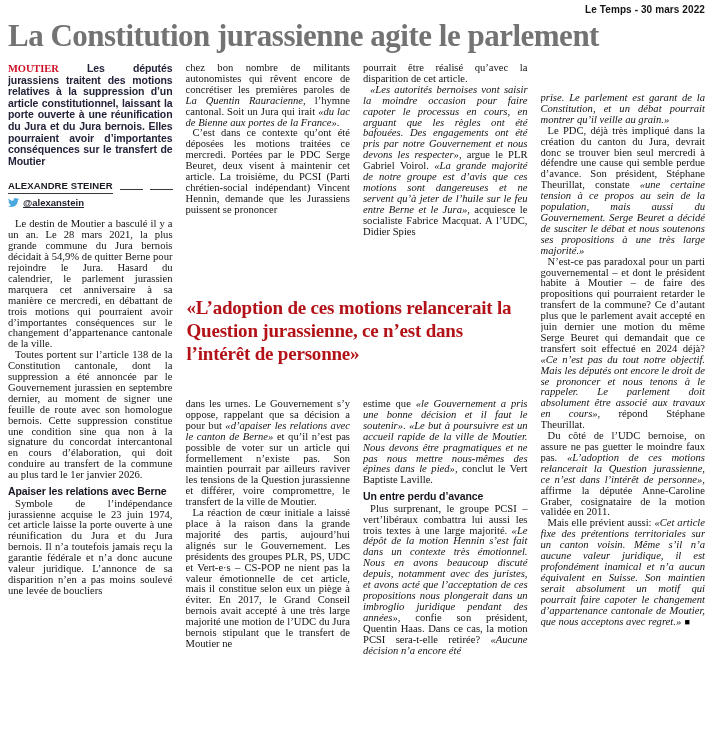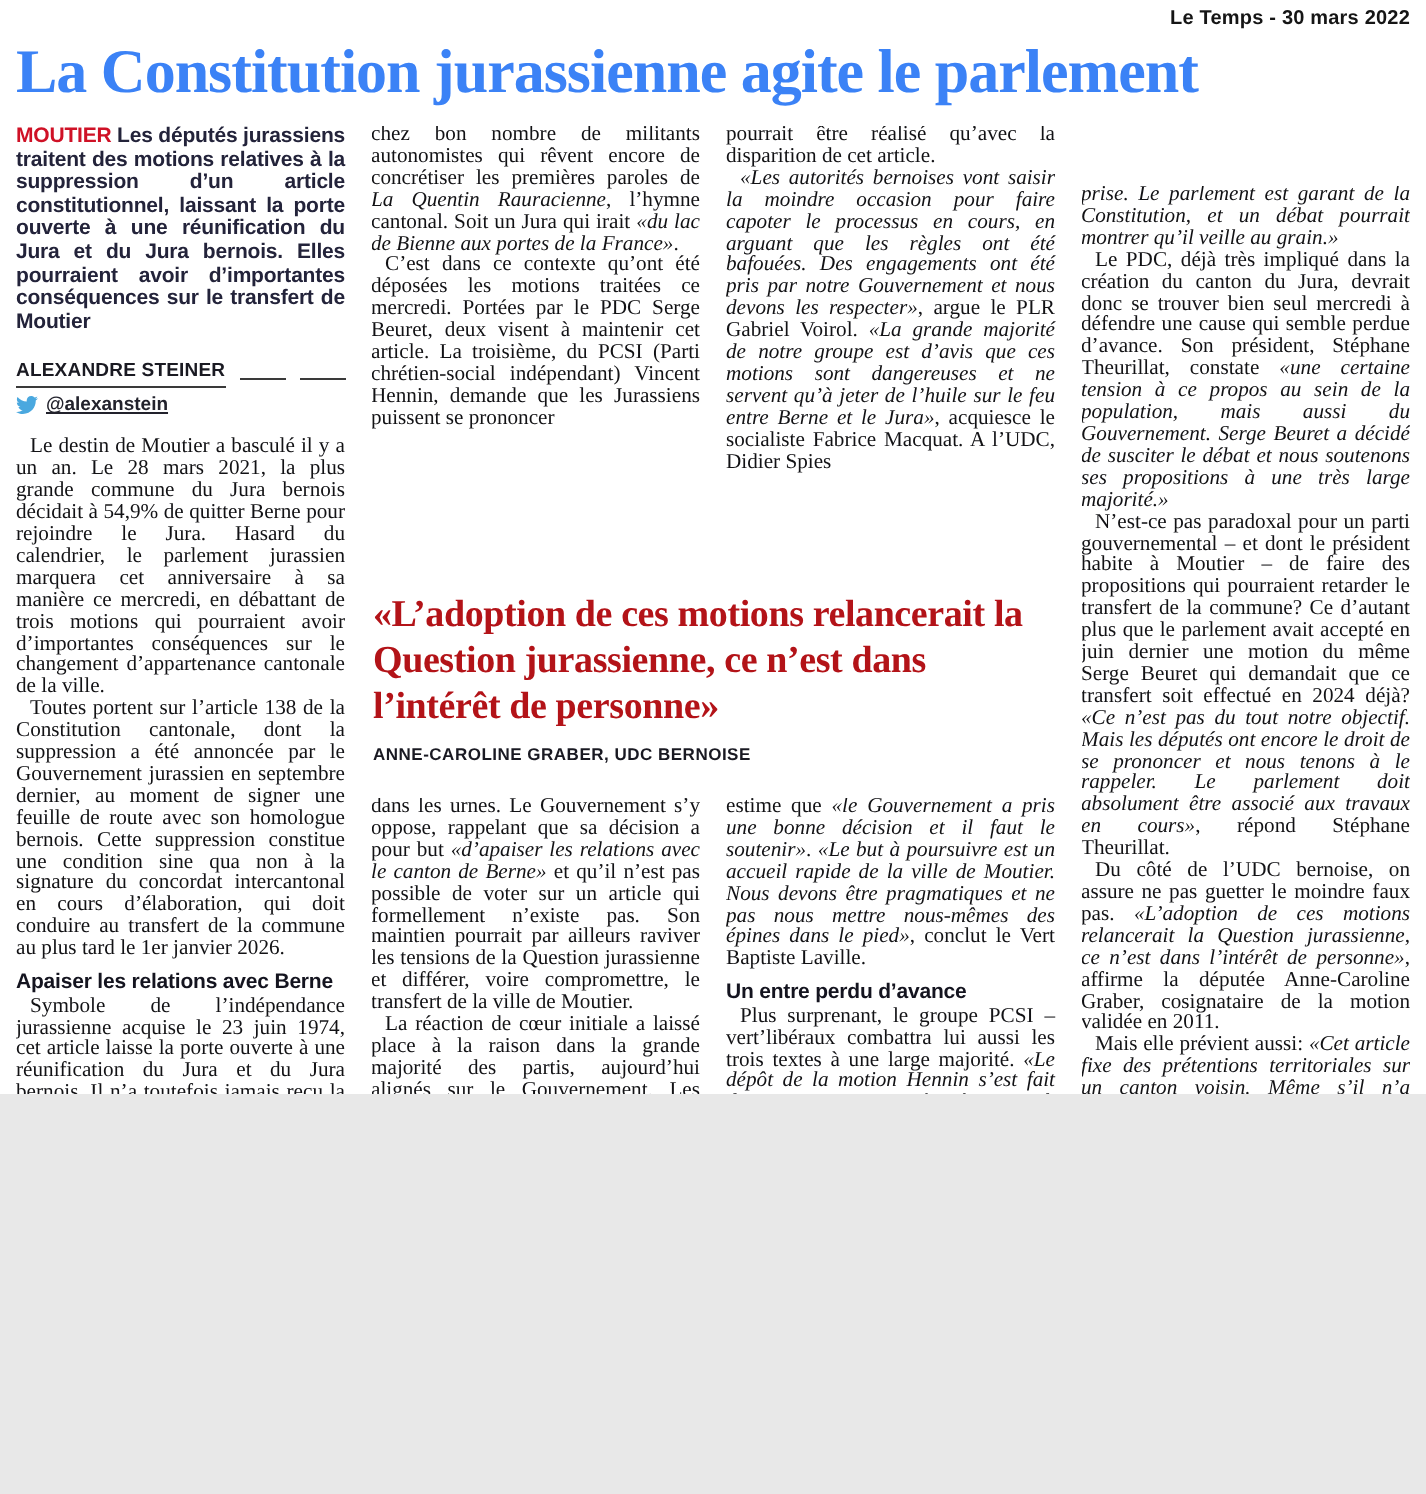--- a/index.html
+++ b/index.html
@@ -5,51 +5,51 @@
   :root{
     --accent_red:#cf1126;
     --quote_red:#b31318;
     --ink:#121215;
     --lead_ink:#23233a;
     --twitter_blue:#4aa8df;
   }
   *{margin:0;padding:0;box-sizing:border-box;}
   html,body{background:#e8e8e8;}
   .page{
-    width:713px;height:547px;background:#ffffff;color:var(--ink);
+    width:713px;height:747px;background:#ffffff;color:var(--ink);
     padding:4px 8px 0 8px;overflow:hidden;position:relative;
     font-family:"Liberation Serif", serif;
   }
   .masthead{
     text-align:right;font:600 10px/12px "Liberation Sans", sans-serif;
     color:#151515;letter-spacing:.1px;
   }
   .headline{
     font:700 31px/36px "Liberation Serif", serif;letter-spacing:-.5px;
-    color:#3b82f6;margin:2px 0 9px 0;white-space:nowrap;overflow:hidden;
+    color:#737373;margin:2px 0 9px 0;white-space:nowrap;overflow:hidden;
   }
   .content{
     display:grid;grid-template-columns:repeat(4,1fr);column-gap:13px;
     grid-template-rows:218px 118px 1fr;height:682px;overflow:hidden;
   }
   .cell{overflow:hidden;}
   .col1{grid-column:1;grid-row:1 / span 3;}
   .col2-top{grid-column:2;grid-row:1;}
   .col3-top{grid-column:3;grid-row:1;}
   .quote-cell{grid-column:2 / span 2;grid-row:2;}
   .col2-bottom{grid-column:2;grid-row:3;}
   .col3-bottom{grid-column:3;grid-row:3;}
   .col4{grid-column:4;grid-row:1 / span 3;margin-top:30px;}
 
   .lead{
     font:700 10.5px/11.6px "Liberation Sans", sans-serif;
     color:var(--lead_ink);text-align:justify;letter-spacing:-.1px;
     hyphens:auto;-webkit-hyphens:auto;
   }
-  .kicker{color:var(--accent_red);}
+  .kicker{color:var(--accent_red);font-family:Liberation Serif, serif;}
   .byline-row{
     display:flex;align-items:flex-end;gap:7px;margin-top:13px;
   }
   .byline-name{
     font:700 9.5px/11px "Liberation Sans", sans-serif;color:#1a1a22;
     border-bottom:1.5px solid #3a3a3a;padding-bottom:2px;letter-spacing:.1px;
   }
   .byline-line{flex:1;height:1.5px;background:#3a3a3a;margin-bottom:4px;}
   .twitter-row{
     display:flex;align-items:flex-start;gap:4px;margin-top:3px;
@@ -125,21 +125,20 @@
     <div class="cell col3-top">
       <div class="body-text">
           <p class="para cont"><span>pourrait être réalisé qu’avec la disparition de cet article.</span></p>
           <p class="para"><em>«Les autorités bernoises vont saisir la moindre occasion pour faire capoter le processus en cours, en arguant que les règles ont été bafouées. Des engagements ont été pris par notre Gouvernement et nous devons les respecter»</em><span>, argue le PLR Gabriel Voirol. </span><em>«La grande majorité de notre groupe est d’avis que ces motions sont dangereuses et ne servent qu’à jeter de l’huile sur le feu entre Berne et le Jura»</em><span>, acquiesce le socialiste Fabrice Macquat. A l’UDC, Didier Spies</span></p>
         </div>
     </div>
 
     <div class="cell quote-cell">
       <div class="pull-quote">
         <div class="pull-quote-text">«L’adoption de ces motions relancerait la Question jurassienne, ce n’est dans l’intérêt de personne»</div>
-        <div class="pull-quote-attribution">ANNE-CAROLINE GRABER, UDC BERNOISE</div>
       </div>
     </div>
 
     <div class="cell col2-bottom">
       <div class="body-text">
           <p class="para cont"><span>dans les urnes. Le Gouvernement s’y oppose, rappelant que sa décision a pour but </span><em>«d’apaiser les relations avec le canton de Berne»</em><span> et qu’il n’est pas possible de voter sur un article qui formellement n’existe pas. Son maintien pourrait par ailleurs raviver les tensions de la Question jurassienne et différer, voire compromettre, le transfert de la ville de Moutier.</span></p>
           <p class="para"><span>La réaction de cœur initiale a laissé place à la raison dans la grande majorité des partis, aujourd’hui alignés sur le Gouvernement. Les présidents des groupes PLR, PS, UDC et Vert-e·s – CS-POP ne nient pas la valeur émotionnelle de cet article, mais il constitue selon eux un piège à éviter. En 2017, le Grand Conseil bernois avait accepté à une très large majorité une motion de l’UDC du Jura bernois stipulant que le transfert de Moutier ne</span></p>
         </div>
     </div>
 

